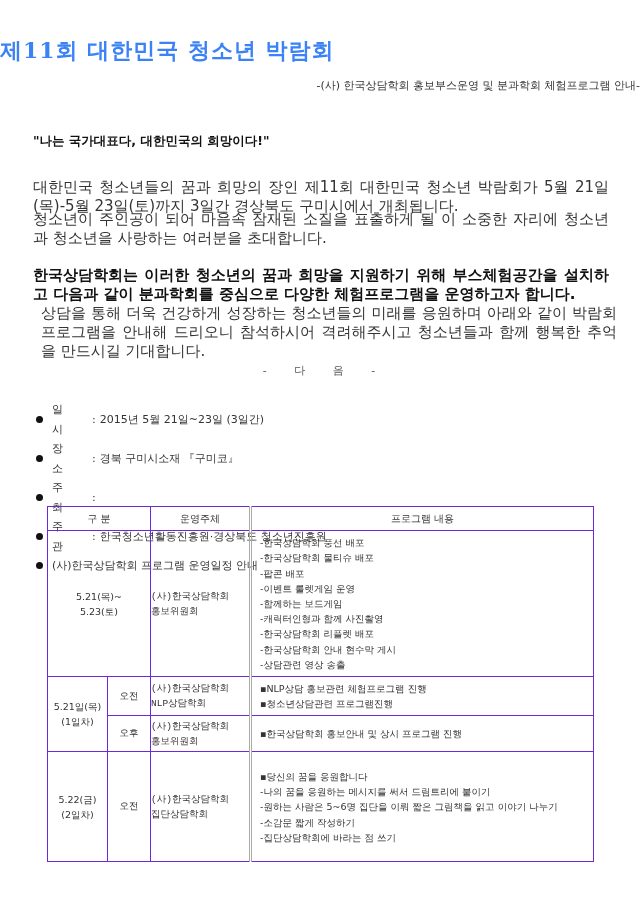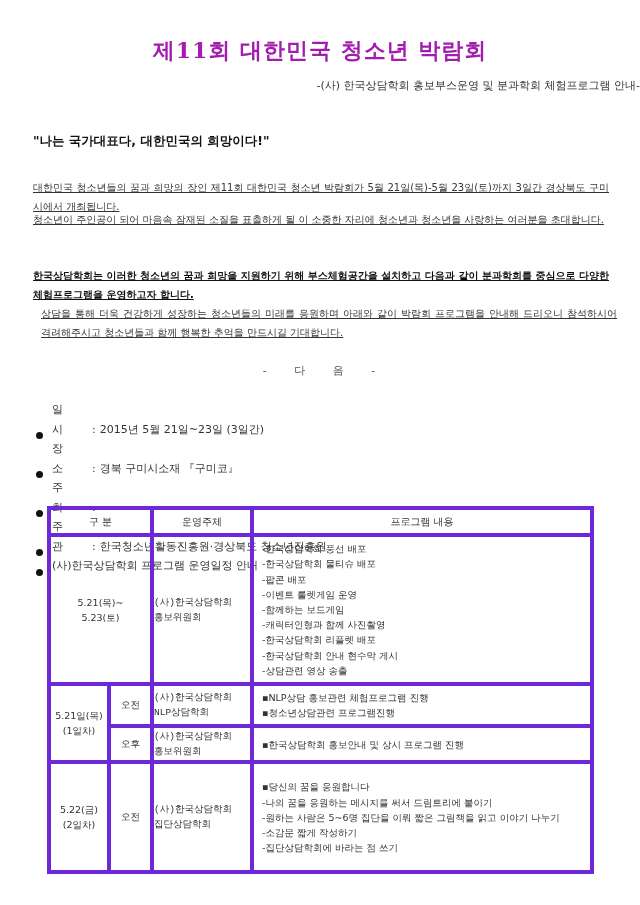--- a/index.html
+++ b/index.html
@@ -1,35 +1,35 @@
 <!DOCTYPE html>
 <html><head>
 <meta charset="utf-8">
 <style>
   * { box-sizing: border-box; margin: 0; padding: 0; }
   html, body { width: 640px; height: 905px; background: #ffffff; }
   body { position: relative; font-family: "DejaVu Sans", sans-serif; color: #222; overflow: hidden; }
-  .title { position: absolute; top: 36px; left: 0; width: 640px; text-align: center; font-family: "DejaVu Serif", serif; font-size: 22px; font-weight: bold; color: #a21caf; letter-spacing: 1px; }
+  .title { position: absolute; top: 36px; left: 0; width: 640px; font-family: "DejaVu Serif", serif; font-size: 22px; font-weight: bold; color: #3b82f6; letter-spacing: 1px; }
   .subtitle { position: absolute; top: 78px; left: 0; width: 640px; text-align: right; font-size: 11px; color: #333; }
   .quote { position: absolute; top: 133px; left: 33px; font-size: 12.5px; font-weight: bold; color: #111; }
-  .para { position: absolute; left: 33px; width: 576px; font-size: 10px; line-height: 19px; color: #333; text-align: justify; text-decoration: underline; }
+  .para { position: absolute; left: 33px; width: 576px; font-size: 15px; line-height: 19px; color: #333; text-align: justify; }
   .para.bold { font-weight: bold; color: #111; }
   .p1 { top: 178px; }
   .p2 { top: 210px; }
   .p3 { top: 266px; }
   .p4 { top: 304px; margin-left: 8px; }
   .divider-label { position: absolute; top: 363px; left: 0; width: 640px; text-align: center; font-size: 11px; color: #555; letter-spacing: 2px; word-spacing: 20px; }
   .info-list { position: absolute; top: 400px; left: 36px; list-style: none; }
-  .info-list li { font-size: 11px; line-height: 19.5px; color: #333; display: flex; align-items: flex-end; }
+  .info-list li { font-size: 11px; line-height: 19.5px; color: #333; display: flex; align-items: center; }
   .bullet { display: inline-block; width: 7px; height: 7px; border-radius: 50%; background: #111; margin-right: 9px; }
   .info-label { display: inline-block; width: 36px; letter-spacing: 12px; }
   .sep { margin: 0 4px; }
 
   table.schedule { position: absolute; top: 506px; left: 47px; width: 547px; border-collapse: collapse; font-size: 9.5px; color: #333; }
-  table.schedule td, table.schedule th { border: 4px solid #6d28d9; vertical-align: middle; }
+  table.schedule td, table.schedule th { border: 1px solid #6d28d9; vertical-align: middle; }
   table.schedule th { height: 24px; font-weight: normal; font-size: 10px; text-align: center; }
   table.schedule td.c-date { text-align: center; line-height: 15px; }
   table.schedule td.c-time { text-align: center; }
   table.schedule td.c-org { text-align: left; line-height: 15px; font-family: Liberation Mono, monospace; }
   table.schedule .content-col { border-left: 3px double #aaa; padding: 4px 8px; line-height: 15.2px; }
   table.schedule ul { list-style: none; }
 </style>
 </head>
 <body>
 

